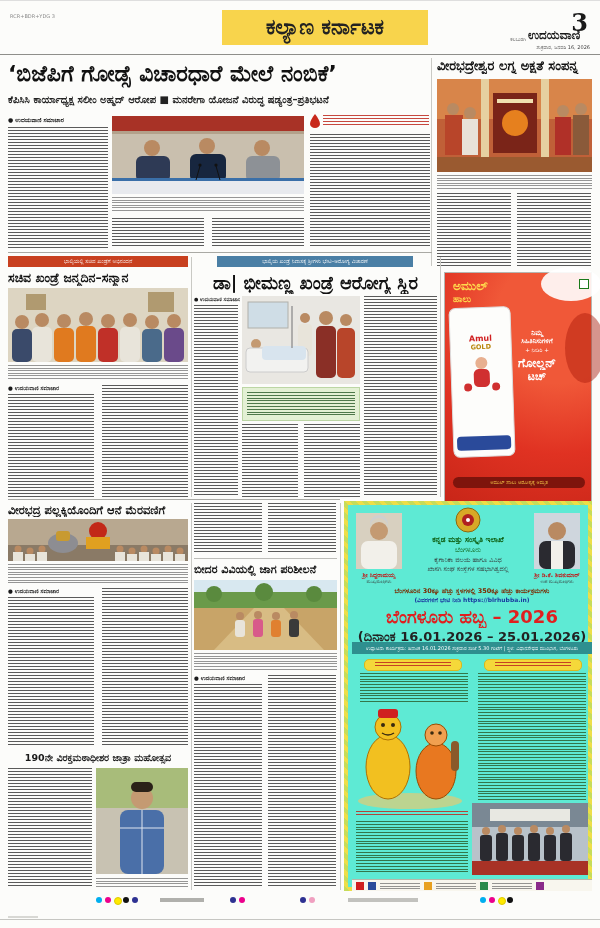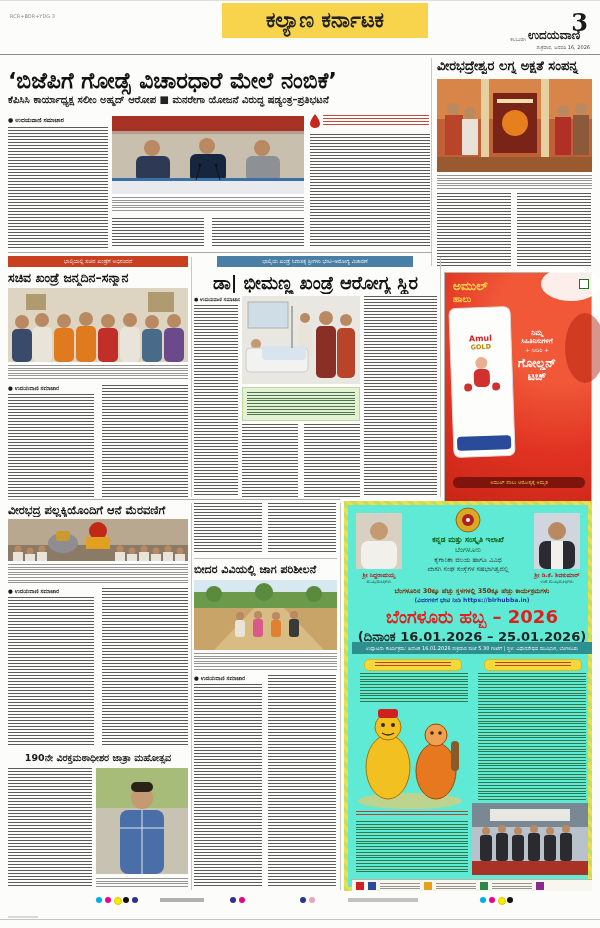--- a/index.html
+++ b/index.html
@@ -27,30 +27,30 @@
   .amul{background:radial-gradient(circle at 78% 18%,#f05838 0 26%,#e03222 55%,#bf2114 100%);border:1px solid #b5b5b0;box-sizing:border-box;}
 </style>
 </head>
 <body>
 
 <div class="page">
 
   <div class="abs" style="left:0;top:10;width:600px;height:1px;background:#dedede;"></div>
   <div class="abs" style="left:10px;top:13px;font-size:5px;color:#8a8a8a;">RCR+BDR+YDG 3</div>
 
-  <div class="abs masthead" style="left:222px;top:3px;width:206px;height:35px;">ಕಲ್ಯಾಣ ಕರ್ನಾಟಕ</div>
+  <div class="abs masthead" style="left:222px;top:10px;width:206px;height:35px;">ಕಲ್ಯಾಣ ಕರ್ನಾಟಕ</div>
 
   <div class="abs b" style="left:540px;top:8px;width:48px;font-size:24px;text-align:right;font-family:'DejaVu Serif','Liberation Serif',serif;">3</div>
   <div class="abs" style="left:494px;top:36px;width:32px;font-size:5px;color:#555;text-align:right;">ಕಲಬುರಗಿ</div>
   <div class="abs b nowrap" style="left:528px;top:28px;width:62px;font-size:12px;">ಉದಯವಾಣಿ</div>
   <div class="abs nowrap" style="left:510px;top:44px;width:80px;font-size:5px;color:#444;text-align:right;">ಶುಕ್ರವಾರ, ಜನವರಿ 16, 2026</div>
   <div class="abs hrule" style="left:0;top:54px;width:600px;"></div>
 
   <div class="abs" style="left:8px;top:56px;width:424px;height:196px;">
-    <div class="abs headline nowrap" style="left:0;top:2px;width:424px;height:32px;font-size:22px;line-height:32px;margin-top:7px;">‘ಬಿಜೆಪಿಗೆ ಗೋಡ್ಸೆ ವಿಚಾರಧಾರೆ ಮೇಲೆ ನಂಬಿಕೆ’</div>
+    <div class="abs headline nowrap" style="left:0;top:2px;width:424px;height:32px;font-size:22px;line-height:32px;">‘ಬಿಜೆಪಿಗೆ ಗೋಡ್ಸೆ ವಿಚಾರಧಾರೆ ಮೇಲೆ ನಂಬಿಕೆ’</div>
     <div class="abs b nowrap" style="left:0;top:38px;width:424px;height:13px;font-size:10px;color:#222;">ಕೆಪಿಸಿಸಿ ಕಾರ್ಯಾಧ್ಯಕ್ಷ ಸಲೀಂ ಅಹ್ಮದ್ ಆರೋಪ ■ ಮನರೇಗಾ ಯೋಜನೆ ವಿರುದ್ಧ ಷಡ್ಯಂತ್ರ–ಪ್ರತಿಭಟನೆ</div>
 
     <div class="abs b nowrap" style="left:0;top:60px;width:100px;font-size:6px;">● ಉದಯವಾಣಿ ಸಮಾಚಾರ</div>
     <div class="abs tl" style="left:0;top:71px;width:100px;height:121px;"></div>
 
     <svg class="abs" style="left:104px;top:60px;" width="192" height="78" viewBox="0 0 192 78">
       <rect width="192" height="78" fill="#c9bfae"></rect>
       <rect width="192" height="15" fill="#a83226"></rect>
       <rect y="15" width="192" height="3" fill="#8a6a4a" opacity=".35"></rect>
       <circle cx="40" cy="32" r="8" fill="#b98a62"></circle>

